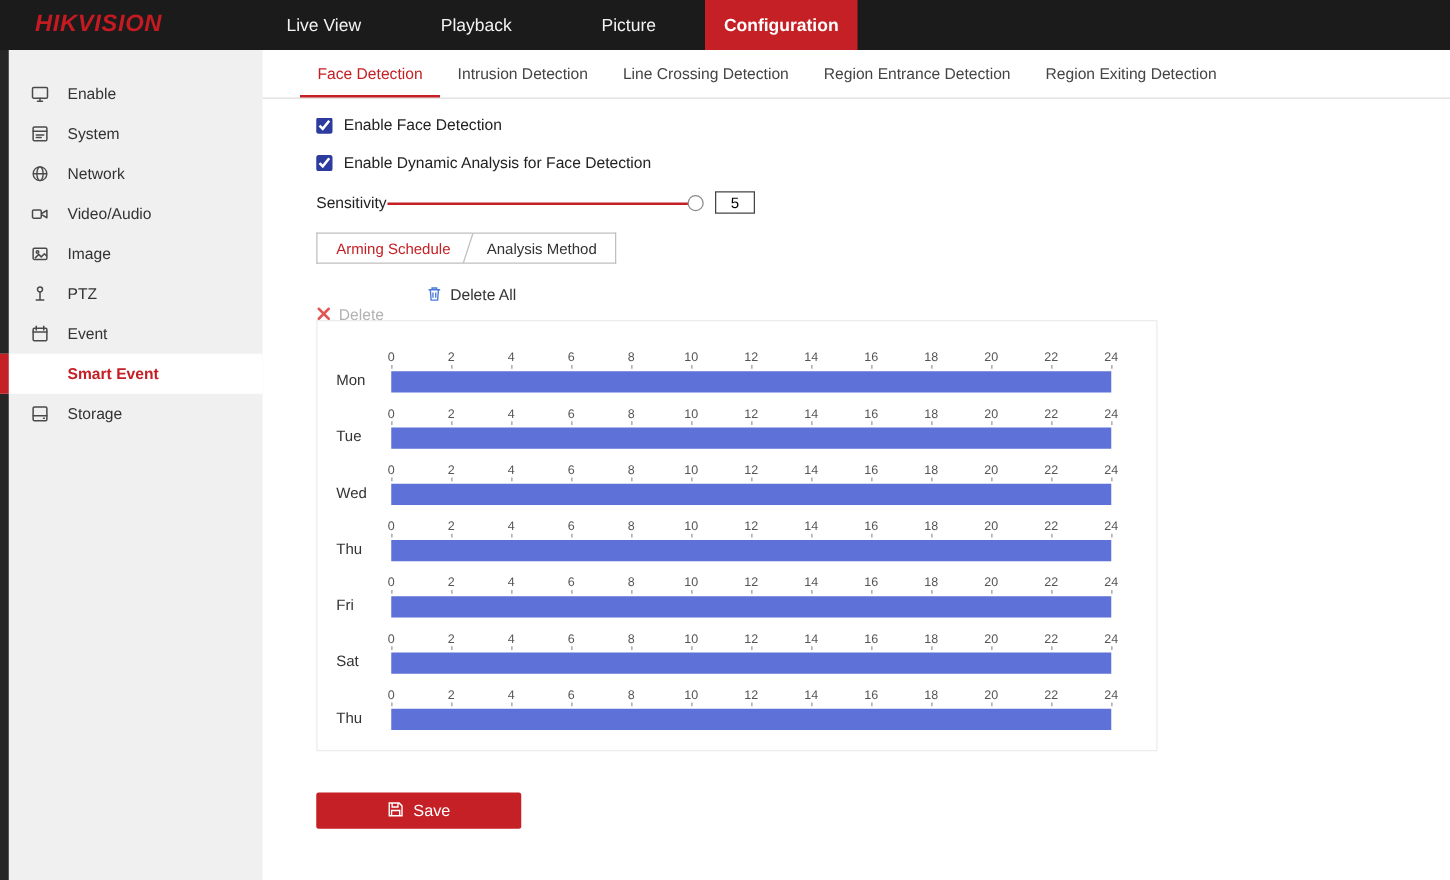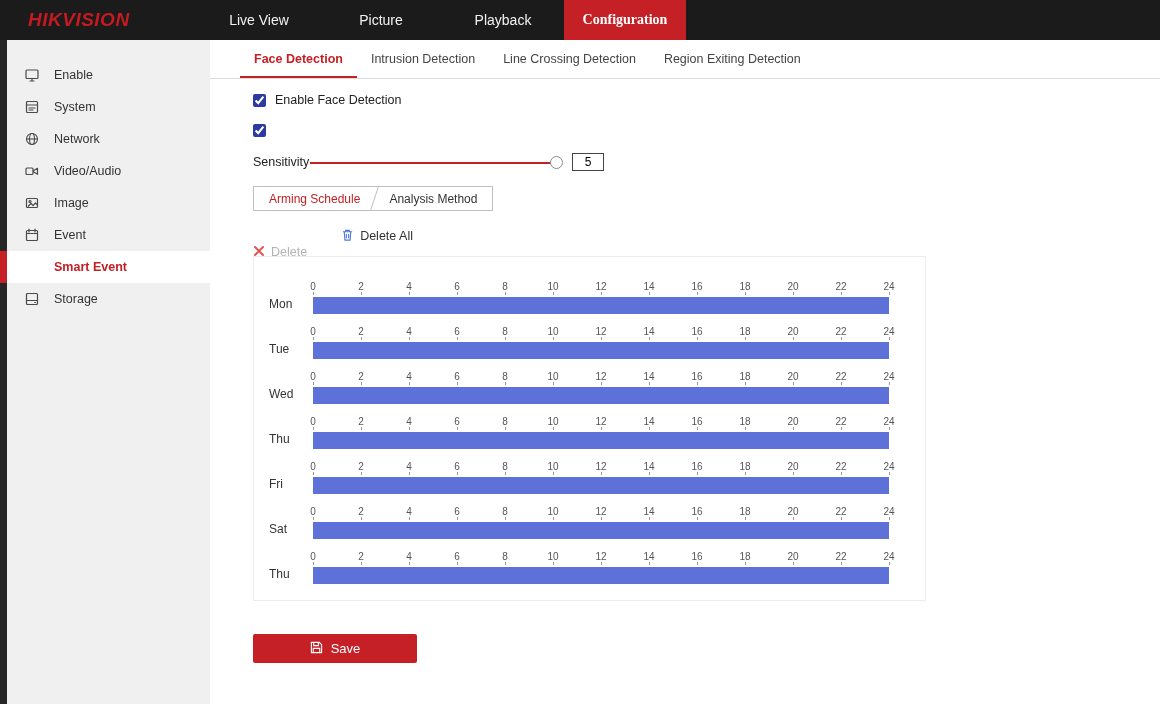--- a/index.html
+++ b/index.html
@@ -16,21 +16,21 @@
   }
   .logo {
     margin-left:28px; color:#c41a21; font-size:19px; font-weight:800;
     font-style:italic; letter-spacing:.5px;
   }
   nav { position:absolute; left:198px; top:0; bottom:0; display:flex; }
   .nav-item {
     width:122px; text-align:center; line-height:40px; color:#f2f2f2;
     font-size:14px; cursor:pointer;
   }
-  .nav-item.active { background:#c42025; font-weight:700; color:#fff;font-family:Liberation Serif, serif; }
+  .nav-item.active { background:#c42025; font-weight:700; color:#fff; }
   
   .layout { display:flex; height:664px; }
   aside { width:210px; background:#f0f0f0; position:relative; flex:none; }
   aside .edge-strip {
     position:absolute; left:0; top:0; bottom:0; width:7px; background:#262626;
   }
   .sb-list { padding-top:19px; position:relative; }
   .sb-item {
     height:32px; display:flex; align-items:center; padding-left:24px;
     font-size:12.5px; color:#333; position:relative; cursor:pointer;
@@ -42,21 +42,21 @@
   }
   .sb-icon { width:16px; height:16px; margin-right:14px; display:inline-flex; flex:none; }
   .sb-icon svg { width:16px; height:16px; }
   
   main { flex:1; background:#fff; }
   .tabs { height:39px; border-bottom:1px solid #dcdcdc; display:flex; padding-left:30px; }
   .tab {
     line-height:38px; padding:0 14px; font-size:12.5px; color:#444;
     cursor:pointer; white-space:nowrap;
   }
-  .tab.active { color:#c42025; font-weight:700; border-bottom:2px solid #c42025; }
+  .tab.active { color:#c42025; font-weight:400; border-bottom:2px solid #c42025; }
   .content { padding:12px 0 0 43px; }
   
   .check-row { display:flex; align-items:center; height:18px; margin-bottom:12px; font-size:12.5px; }
   .check-row input { width:13px; height:13px; margin:0 9px 0 0; accent-color:#2d3a9e; }
   
   .sens-row { display:flex; align-items:center; height:18px; margin-top:14px; }
   .sens-label { width:57px; font-size:12.5px; }
   .slider { position:relative; width:250px; height:13px; margin-right:12px; cursor:pointer; }
   .slider .track { position:absolute; left:0; right:4px; top:6px; height:2px; background:#c42025; }
   .slider .handle {
@@ -95,22 +95,22 @@
     gap:8px; font-size:13px; font-family:inherit; cursor:pointer;
   }
 </style>
 </head>
 <body>
 
 <header>
   <div class="logo">HIKVISION</div>
   <nav id="main-nav">
       <div class="nav-item">Live View</div>
+      <div class="nav-item">Playback</div>
       <div class="nav-item">Picture</div>
-      <div class="nav-item">Playback</div>
       <div class="nav-item active">Configuration</div>
     </nav>
 </header>
 
 <div class="layout">
   <aside>
     <div class="edge-strip"></div>
     <div class="sb-list" id="sidebar-list">
         <div class="sb-item">
           <span class="sb-icon">
@@ -151,20 +151,29 @@
         </div>
         <div class="sb-item">
           <span class="sb-icon">
             <svg viewBox="0 0 16 16" fill="none" stroke="#4a4a4a" stroke-width="1.2" stroke-linejoin="round">
               <rect x="2.5" y="3.5" width="11" height="9" rx="1"></rect>
               <circle cx="6" cy="6.5" r="1"></circle>
               <path d="M4 11.5l3-3 2 2 2.5-2.5 2 2"></path>
             </svg>
           </span>
           <span>Image</span>
+        </div>
+        <div class="sb-item">
+          <span class="sb-icon">
+            <svg viewBox="0 0 16 16" fill="none" stroke="#4a4a4a" stroke-width="1.2" stroke-linecap="round">
+              <circle cx="8" cy="4.5" r="2"></circle>
+              <path d="M8 6.5v4M5 13h6M8 10.5V13"></path>
+            </svg>
+          </span>
+          <span>PTZ</span>
         </div>
         <div class="sb-item">
           <span class="sb-icon">
             <svg viewBox="0 0 16 16" fill="none" stroke="#4a4a4a" stroke-width="1.2" stroke-linecap="round">
               <rect x="2.5" y="3.5" width="11" height="10" rx="1"></rect>
               <path d="M5 2v3M11 2v3M2.5 6.5h11"></path>
             </svg>
           </span>
           <span>Event</span>
         </div>
@@ -181,32 +190,34 @@
           <span>Storage</span>
         </div>
       </div>
   </aside>
 
   <main>
     <div class="tabs" id="tabs">
         <div class="tab active">Face Detection</div>
         <div class="tab">Intrusion Detection</div>
         <div class="tab">Line Crossing Detection</div>
+        <div class="tab">Region Entrance Detection</div>
         <div class="tab">Region Exiting Detection</div>
       </div>
 
     <div class="content">
 
       <div class="check-row">
         <input type="checkbox" checked="" style="">
         <span>Enable Face Detection</span>
       </div>
 
       <div class="check-row">
         <input type="checkbox" checked="" style="">
+        <span>Enable Dynamic Analysis for Face Detection</span>
       </div>
 
       <div class="sens-row">
         <span class="sens-label">Sensitivity</span>
         <div class="slider">
           <div class="track"></div>
           <div class="handle"></div>
         </div>
         <input class="sens-value" value="5" style="">
       </div>

